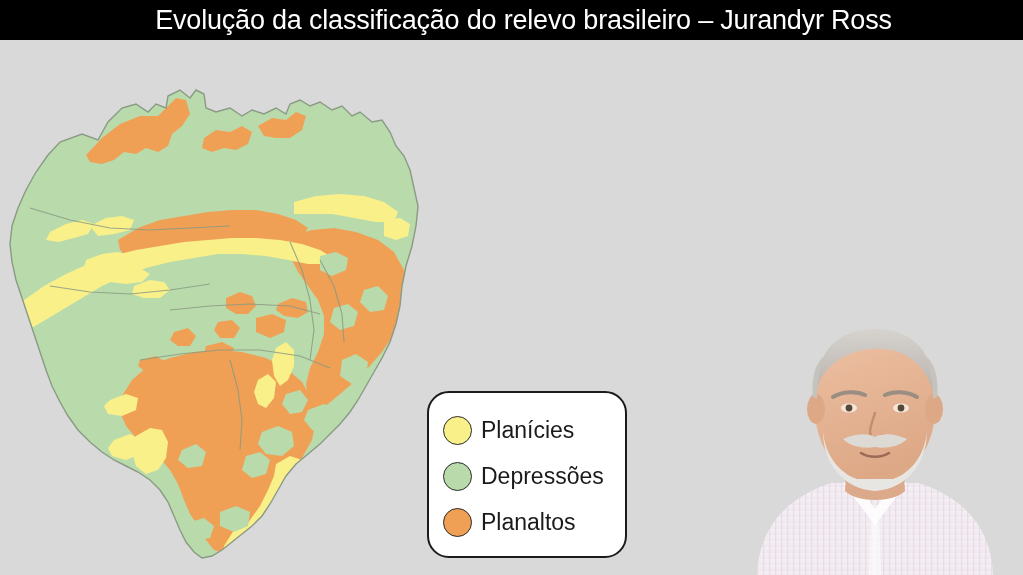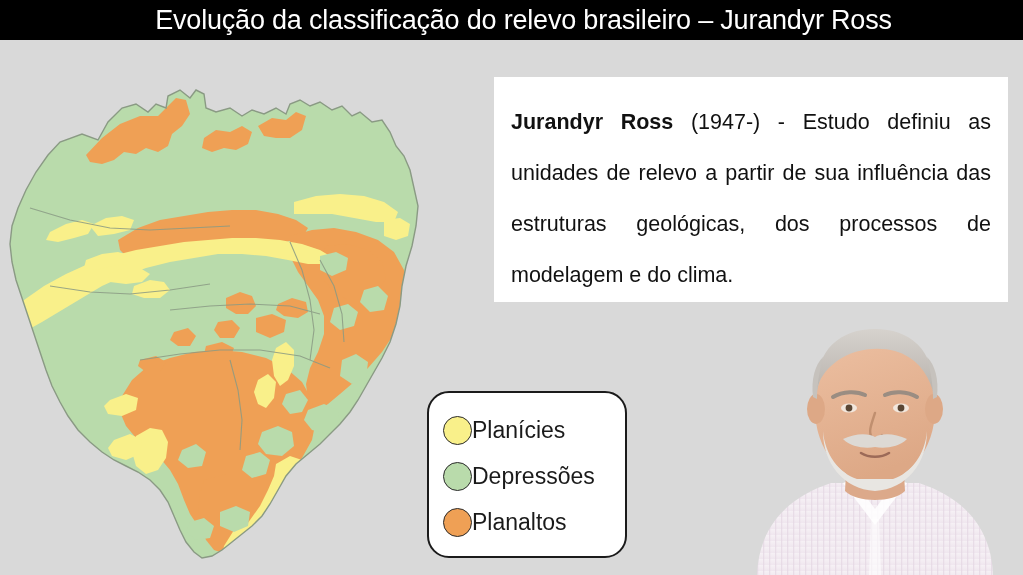--- a/index.html
+++ b/index.html
@@ -107,20 +107,21 @@
     width: 29px;
     height: 29px;
     border-radius: 50%;
     border: 1.6px solid #2a2a2a;
     box-sizing: border-box;
     flex: 0 0 auto;
   }
   .legend-label {
     font-size: 23px;
     color: #1a1a1a;
+    margin-left: 9px;
     white-space: nowrap;
     font-family: "Liberation Sans", sans-serif;
     line-height: 1;
   }
 
   
   #portrait {
     position: absolute;
     left: 727px;
     top: 313px;
@@ -258,23 +259,20 @@
                L382,62 L392,60 L400,72 L406,86 L414,96 L420,110 L424,128 L428,146 L426,166
                L422,186 L416,206 L412,226 L410,246 L406,264 L400,282 L392,298 L384,312 L376,326
                L368,340 L360,352 L350,364 L340,374 L330,384 L318,394 L306,404 L296,416 L288,430
                L280,444 L272,456 L262,466 L252,474 L242,482 L232,490 L222,496 L212,498 L204,492
                L196,482 L190,470 L184,456 L178,442 L170,430 L160,420 L148,412 L136,406 L124,400
                L112,392 L100,382 L88,370 L78,356 L70,342 L62,326 L56,310 L50,292 L44,274 L38,256
                L32,238 L26,220 L22,202 L20,184 L22,166 L28,148 L36,130 L46,112 Z" fill="none" stroke="#8a9a84" stroke-width="1.4"></path>
     </svg>
   </div>
 
-  <div id="description-card">
-    <p id="description-text"><span class="person-name">Jurandyr Ross</span><span> (1947-) - Estudo definiu as unidades de relevo a partir de sua influência das estruturas geológicas, dos processos de modelagem e do clima.</span></p>
-  </div>
 
   <div id="legend-box">
     <div class="legend-item">
       <span class="legend-swatch" style="background:#f9f08a"></span>
       <span class="legend-label">Planícies</span>
     </div>
     <div class="legend-item">
       <span class="legend-swatch" style="background:#b9dbab"></span>
       <span class="legend-label">Depressões</span>
     </div>

